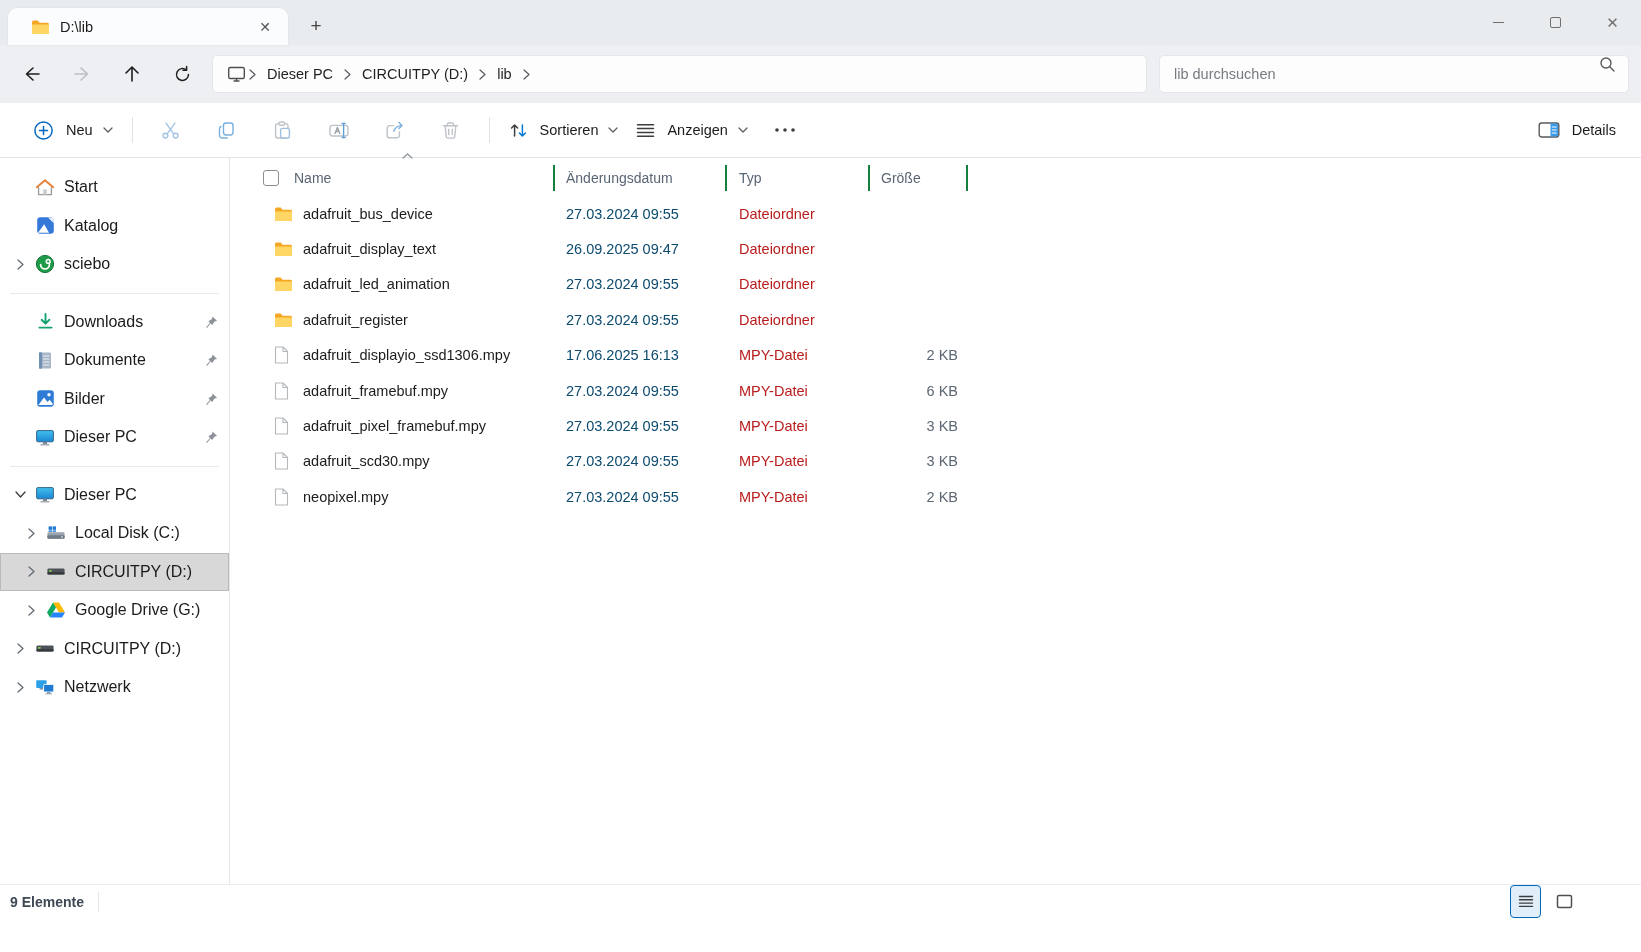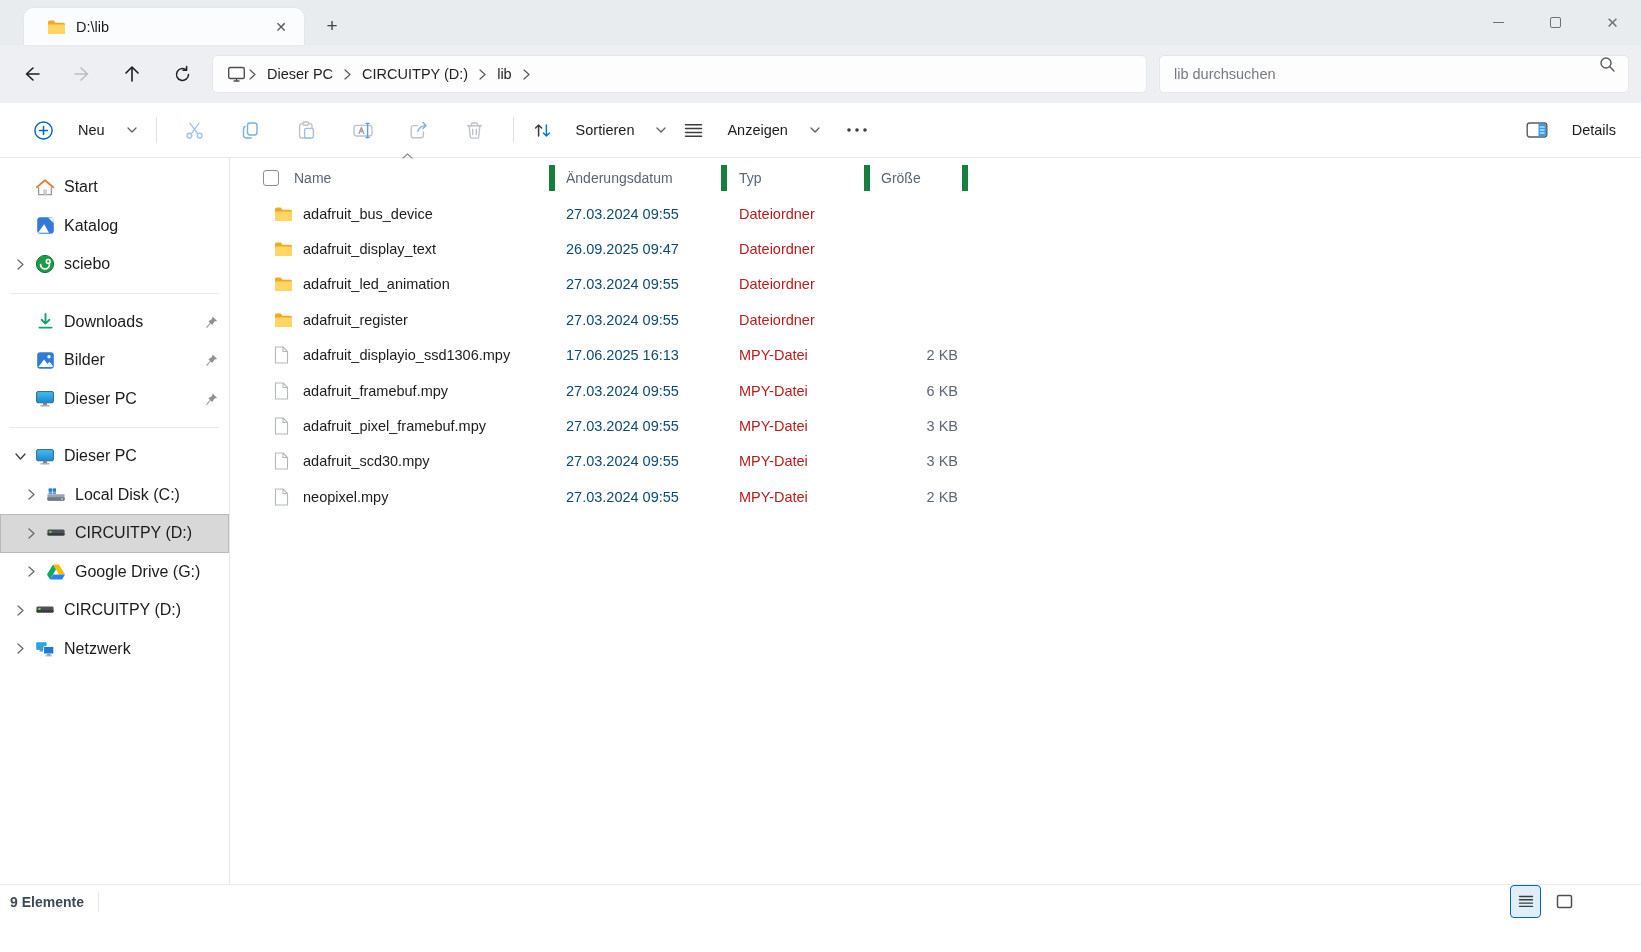--- a/index.html
+++ b/index.html
@@ -9,21 +9,21 @@
     background:#edeff2;
     color:#1b1b1b;
     font-size:14px;
     -webkit-font-smoothing:antialiased;
   }
   svg { display:block; }
 
   
   .tabbar { height:45px; display:flex; align-items:flex-end; position:relative; background:#e9ecef; }
   .tab {
-    margin-left:24px; width:280px; height:37px; background:#fbfcfd;
+    margin-left:8px; width:280px; height:37px; background:#fbfcfd;
     border-radius:9px 9px 0 0; display:flex; align-items:center; padding:0 10px 0 14px;
     box-shadow:0 0 2px rgba(0,0,0,0.08);
   }
   .tab-title { flex:1; font-size:14.5px; color:#1b1b1b; margin-left:10px; white-space:nowrap; }
   .tab-close { width:26px; height:26px; border-radius:5px; display:flex; align-items:center; justify-content:center; color:#555; font-size:14px; cursor:default; }
   .newtab-btn { width:32px; height:32px; margin:0 0 3px 12px; display:flex; align-items:center; justify-content:center; font-size:19px; color:#444; border-radius:6px; }
   .win-controls { position:absolute; right:0; top:0; height:45px; display:flex; align-items:center; }
   .win-btn { width:57px; height:40px; display:flex; align-items:center; justify-content:center; }
   .wc-min { width:11px; height:1.4px; background:#707070; }
   .wc-max { width:11px; height:11px; border:1.4px solid #707070; border-radius:2px; }
@@ -47,21 +47,21 @@
     flex:1; border:none; outline:none; background:transparent; font-family:inherit;
     font-size:14.5px; color:#1b1b1b;
   }
   .search-field input::placeholder { color:#767b80; opacity:1; }
 
   
   .toolbar {
     height:55px; background:#ffffff; border-bottom:1px solid #e4e5e7;
     display:flex; align-items:center; padding:0 16px 0 24px;
   }
-  .tb-btn { display:flex; align-items:center; gap:24px; height:38px; padding:0 9px; border-radius:5px; }
+  .tb-btn { display:flex; align-items:center; gap:12px; height:38px; padding:0 9px; border-radius:5px; }
   .tb-icon-btn { width:44px; height:38px; display:flex; align-items:center; justify-content:center; border-radius:5px; margin:0 6px; }
   .tb-sep { width:1px; height:26px; background:#e1e2e4; margin:0 10px; }
   .tb-label { font-size:14.5px; color:#1b1b1b; white-space:nowrap; }
   .chev-down { display:flex; align-items:center; margin-left:-2px; }
   .tb-right { margin-left:auto; display:flex; align-items:center; }
 
   
   .main { display:flex; height:726px; background:#fff; }
 
   
@@ -71,21 +71,21 @@
   .side-chev.lvl1 { margin-left:23px; }
   .side-icon { width:20px; height:20px; margin-left:8px; display:flex; align-items:center; justify-content:center; flex:0 0 20px; }
   .side-label { margin-left:9px; font-size:16px; color:#1b1b1b; white-space:nowrap; }
   .side-pin { position:absolute; right:10px; top:50%; transform:translateY(-50%); }
   .side-item.selected { background:#d8d8d8; border:1px solid #b9b9b9; }
   .side-divider { height:1px; background:#e8e9eb; margin:9px 10px; }
 
   
   .content { flex:1; position:relative; background:#fff; }
   .list-header { display:flex; height:36px; align-items:center; position:relative; margin-top:2px; }
-  .hcell { display:flex; align-items:center; height:26px; border-right:6px solid #15803d; font-size:14px; color:#5a6574; }
+  .hcell { display:flex; align-items:center; height:26px; border-right:2px solid #15803d; font-size:14px; color:#5a6574; }
   .hc-name  { width:325px; padding-left:33px; position:relative; }
   .hc-date  { width:172px; padding-left:11px; }
   .hc-type  { width:143px; padding-left:12px; }
   .hc-size  { width:98px;  padding-left:11px; }
   .hdr-checkbox { width:16px; height:16px; border:1px solid #8b8f94; border-radius:3px; background:#fff; margin-right:15px; }
   .sort-indicator { position:absolute; top:-12px; left:172px; color:#7a8490; }
   .rows { }
   .file-row { display:flex; align-items:center; height:35.4px; border-radius:4px; }
   .cell { font-size:14.5px; white-space:nowrap; overflow:hidden; }
   .c-name { width:325px; display:flex; align-items:center; padding-left:44px; color:#1c1c1c; }
@@ -362,20 +362,36 @@
     <span class="side-label">Downloads</span>
   <span class="side-pin">
             <svg width="13" height="13" viewBox="0 0 13 13">
               <path d="M7.6 0.9 L12.1 5.4 L9.6 6 L7.2 9.6 L5.6 8 L2.2 12.2 L0.9 11.9 L5 7.4 L3.4 5.8 L7 3.4 Z" fill="#8d9299"></path>
             </svg>
           </span>
         </div>
         <div class="side-item">
     <span class="side-chev"></span>
     <span class="side-icon">
+            <svg width="16" height="19" viewBox="0 0 16 19">
+              <rect x="2" y="1.4" width="12" height="16.2" rx="1.4" fill="#a7b6c6"></rect>
+              <rect x="2" y="1.4" width="3" height="16.2" fill="#6f90b2"></rect>
+              <path d="M6.6 5 h5.4 M6.6 8 h5.4 M6.6 11 h5.4 M6.6 14 h5.4" stroke="#eef2f6" stroke-width="1.2" stroke-linecap="round"></path>
+            </svg>
+          </span>
+    <span class="side-label">Dokumente</span>
+  <span class="side-pin">
+            <svg width="13" height="13" viewBox="0 0 13 13">
+              <path d="M7.6 0.9 L12.1 5.4 L9.6 6 L7.2 9.6 L5.6 8 L2.2 12.2 L0.9 11.9 L5 7.4 L3.4 5.8 L7 3.4 Z" fill="#8d9299"></path>
+            </svg>
+          </span>
+        </div>
+        <div class="side-item">
+    <span class="side-chev"></span>
+    <span class="side-icon">
             <svg width="19" height="19" viewBox="0 0 19 19">
               <rect x="1.2" y="1.2" width="16.6" height="16.6" rx="3" fill="#2f7cd6"></rect>
               <path d="M2.4 16 L8 8.6 L11.6 13 L13.6 10.8 L16.6 14.6 V16 Z" fill="#fdfdfe"></path>
               <circle cx="13" cy="5.8" r="1.7" fill="#fdfdfe"></circle>
             </svg>
           </span>
     <span class="side-label">Bilder</span>
   <span class="side-pin">
             <svg width="13" height="13" viewBox="0 0 13 13">
               <path d="M7.6 0.9 L12.1 5.4 L9.6 6 L7.2 9.6 L5.6 8 L2.2 12.2 L0.9 11.9 L5 7.4 L3.4 5.8 L7 3.4 Z" fill="#8d9299"></path>

